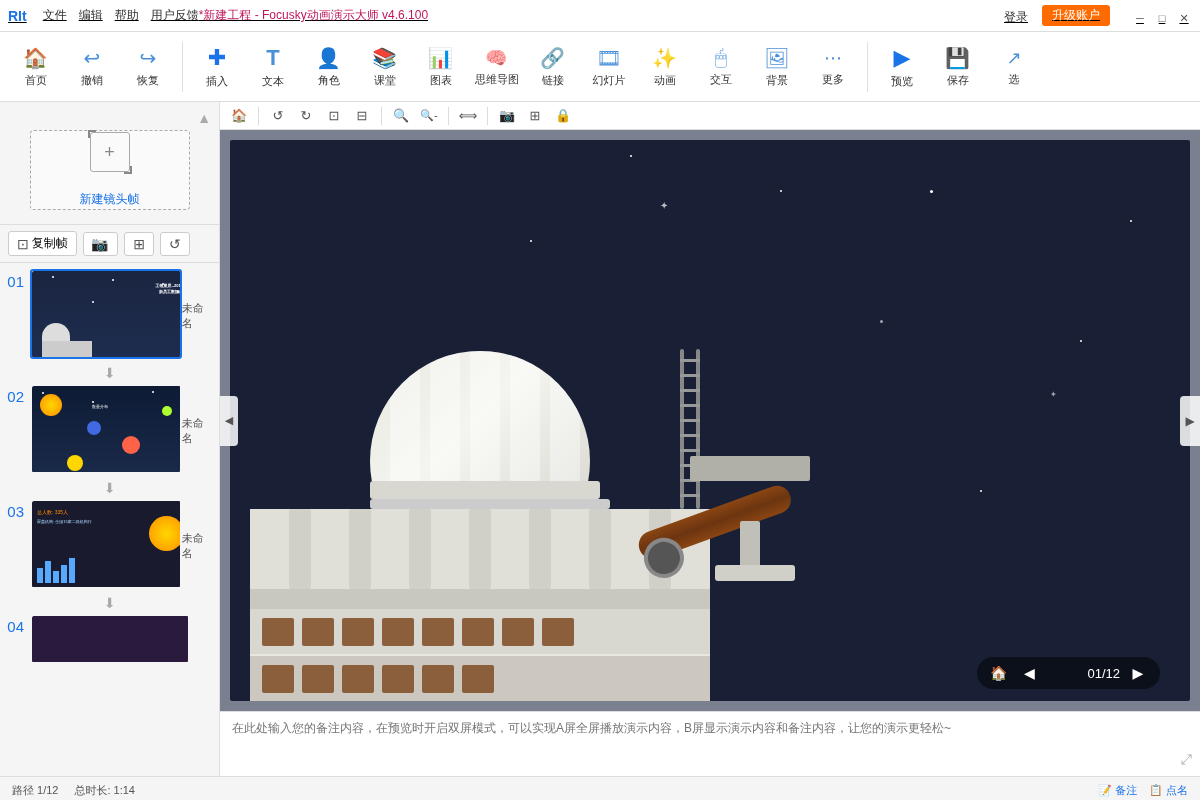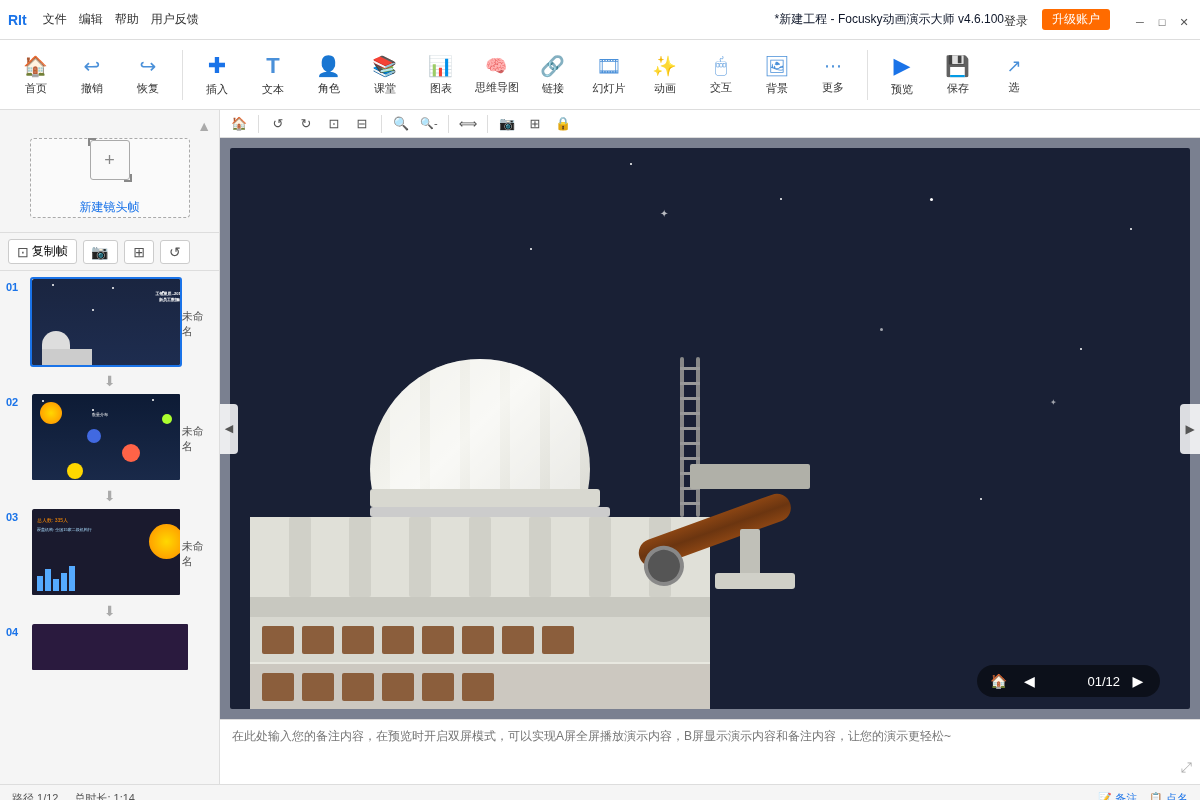--- a/index.html
+++ b/index.html
@@ -1,33 +1,34 @@
 <!DOCTYPE html>
 <html><head>
   <meta charset="utf-8">
   <style>
     * { box-sizing: border-box; margin: 0; padding: 0; }
     body { font-family: 'Microsoft YaHei', sans-serif; font-size: 12px; background: #f0f0f0; width: 1200px; height: 800px; overflow: hidden; }
 
     
     #titlebar {
-      height: 40px;
+      height: 32px;
       background: #fff;
       display: flex;
       align-items: center;
       justify-content: space-between;
       padding: 0 8px;
       border-bottom: 1px solid #ddd;
       user-select: none;
+      text-decoration: underline;
     }
     #titlebar .left { display: flex; align-items: center; gap: 16px; }
     #titlebar .left .logo { font-weight: bold; font-size: 14px; color: #1a73e8; }
     #titlebar .menu { display: flex; gap: 12px; }
     #titlebar .menu span { cursor: pointer; color: #333; font-size: 12px; }
-    #titlebar .center { flex: 1; text-align: right; font-size: 12px; color: #0f172a; }
+    #titlebar .center { flex: 1; text-align: left; font-size: 12px; color: #be185d; }
     #titlebar .right { display: flex; align-items: flex-end; gap: 14px; }
     #titlebar .login-btn { font-size: 12px; color: #333; cursor: pointer; }
     #titlebar .upgrade-btn { background: #ff6b00; color: #fff; border: none; border-radius: 3px; padding: 2px 10px; font-size: 12px; cursor: pointer; }
     #titlebar .win-btns { display: flex; gap: 6px; margin-left: 8px; }
     #titlebar .win-btns span { width: 16px; height: 16px; display: flex; align-items: center; justify-content: center; cursor: pointer; font-size: 11px; color: #555; }
 
     
     #toolbar {
       height: 70px;
       background: #fff;
@@ -116,24 +117,24 @@
     }
     .slide-item {
       display: flex;
       align-items: flex-start;
       gap: 6px;
       margin-bottom: 6px;
       cursor: pointer;
     }
     .slide-num {
       color: #1a73e8;
-      font-size: 11px;
-      font-weight: bold;
+      font-size: 15px;
+      font-weight: normal;
       width: 18px;
-      text-align: left;
+      text-align: right;
       padding-top: 4px;
     }
     .slide-thumb-wrap {
       flex: 1;
       display: flex;
       flex-direction: row;
       align-items: center;
     }
     .slide-thumb {
       width: 160px;

